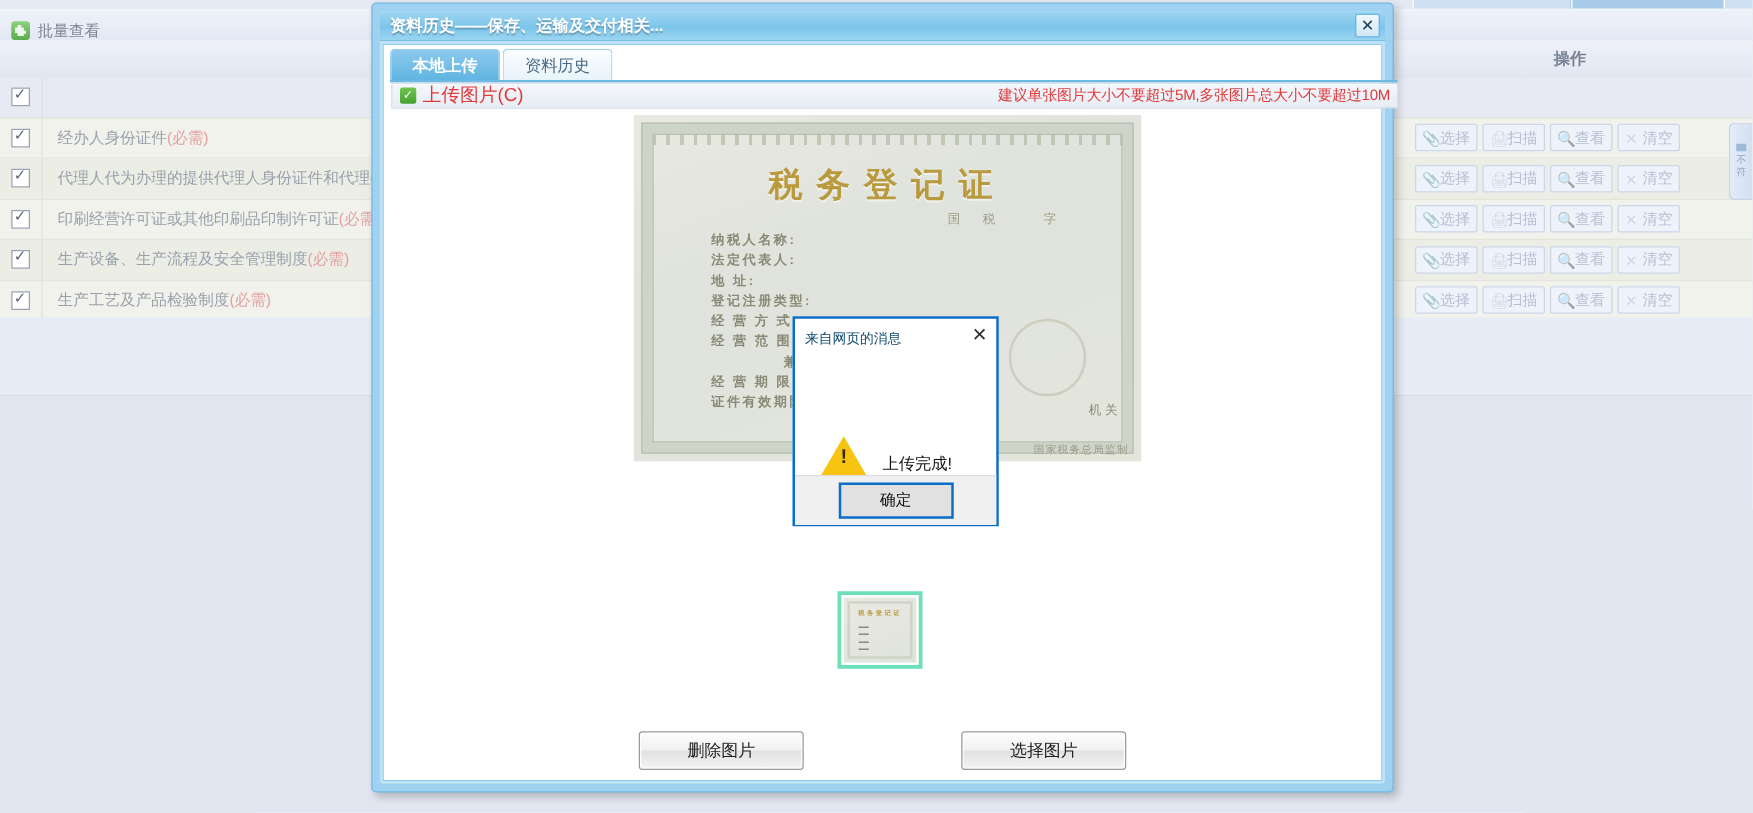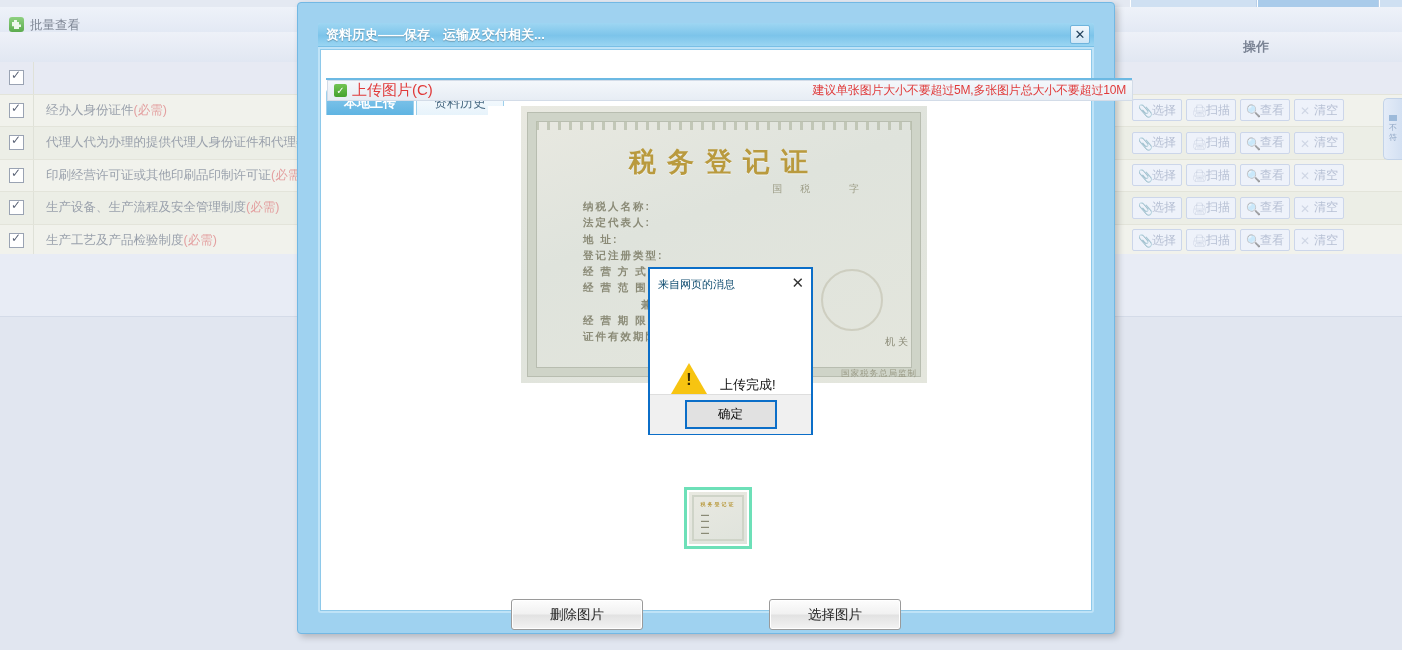--- a/index.html
+++ b/index.html
@@ -57,38 +57,38 @@
   
   .side-tab { position:absolute; right:0; top:98px; width:18px; height:60px;
       background:linear-gradient(to right,#e4ecf8,#d3e0f2); border:1px solid #c3d3e8; border-right:none;
       border-radius:5px 0 0 5px; display:flex; flex-direction:column; align-items:center; justify-content:center;
       font-size:8px; color:#8fa6c4; line-height:1.2; }
   .side-tab .bar { width:8px; height:6px; background:#9dbada; margin-bottom:2px;}
 
   
   .modal { position:absolute; left:297px; top:2px; width:818px; height:632px;
       background:#9fd2f0; border:1px solid #72b8e4; border-radius:4px;
-      box-shadow:3px 3px 7px rgba(0,0,0,.22); box-sizing:border-box; padding:20px;}
+      box-shadow:3px 3px 7px rgba(0,0,0,.22); box-sizing:border-box; padding:6px;}
   .modal-inner { width:100%; height:100%; background:#bfe3f7; border-radius:3px; box-sizing:border-box;
       display:flex; flex-direction:column; }
   .modal-title { height:23px; background:linear-gradient(to bottom,#9ed6f2 0%, #7cc4ea 55%, #9ad5f2 100%);
       border-bottom:1px solid #79bfe6; display:flex; align-items:center; position:relative; padding-left:8px;
       border-radius:2px 2px 0 0;}
   .modal-title span.t { color:#fff; font-size:13px; font-weight:bold; text-shadow:0 1px 1px rgba(0,0,0,.25); }
   .modal-close { position:absolute; right:4px; top:2px; width:18px; height:17px;
       background:linear-gradient(to bottom,#f2f8fd,#cfe6f6); border:1px solid #6fb4dd; border-radius:2px;
       display:flex; align-items:center; justify-content:center; font-size:13px; font-weight:bold; color:#21415c; line-height:1;}
 
   .modal-body { flex:1; margin:2px; background:#ffffff; border:1px solid #8ec9ea; position:relative; }
 
   .tabs { position:absolute; left:5px; top:3px; display:flex; align-items:flex-end; gap:2px;text-align:right; }
   .tab { height:25px; padding:0 17px; display:flex; align-items:center; font-size:13px;
       border:1px solid #9ed0ec; border-bottom:none; border-radius:4px 4px 0 0;}
   .tab.active { background:linear-gradient(to bottom,#8cc9ec,#5fb4e2); color:#fff; font-weight:bold; }
-  .tab.inactive { background:linear-gradient(to bottom,#fbfdff,#e7f3fb); color:#4a6b84;margin-top:36px; }
+  .tab.inactive { background:linear-gradient(to bottom,#fbfdff,#e7f3fb); color:#4a6b84; }
   .tabs-underline { position:absolute; left:5px; top:28px; width:806px; height:2px; background:#6cb9e3;}
 
   .upload-bar { position:absolute; left:6px; top:30px; width:806px; height:21px;
       background:linear-gradient(to bottom,#f4f7fb,#e7edf4); border:1px solid #d3dce8; box-sizing:border-box;
       display:flex; align-items:center; padding:0 6px; }
   .chk-green { width:13px; height:13px; border-radius:2px; background:linear-gradient(to bottom,#72c453,#45a22e);
       display:flex; align-items:center; justify-content:center; color:#fff; font-size:10px; line-height:1; margin-right:5px;}
   .upload-label { color:#e03a3a; font-size:15px; }
   .size-hint { margin-left:auto; color:#e03a3a; font-size:12px; letter-spacing:-.2px; }
 

